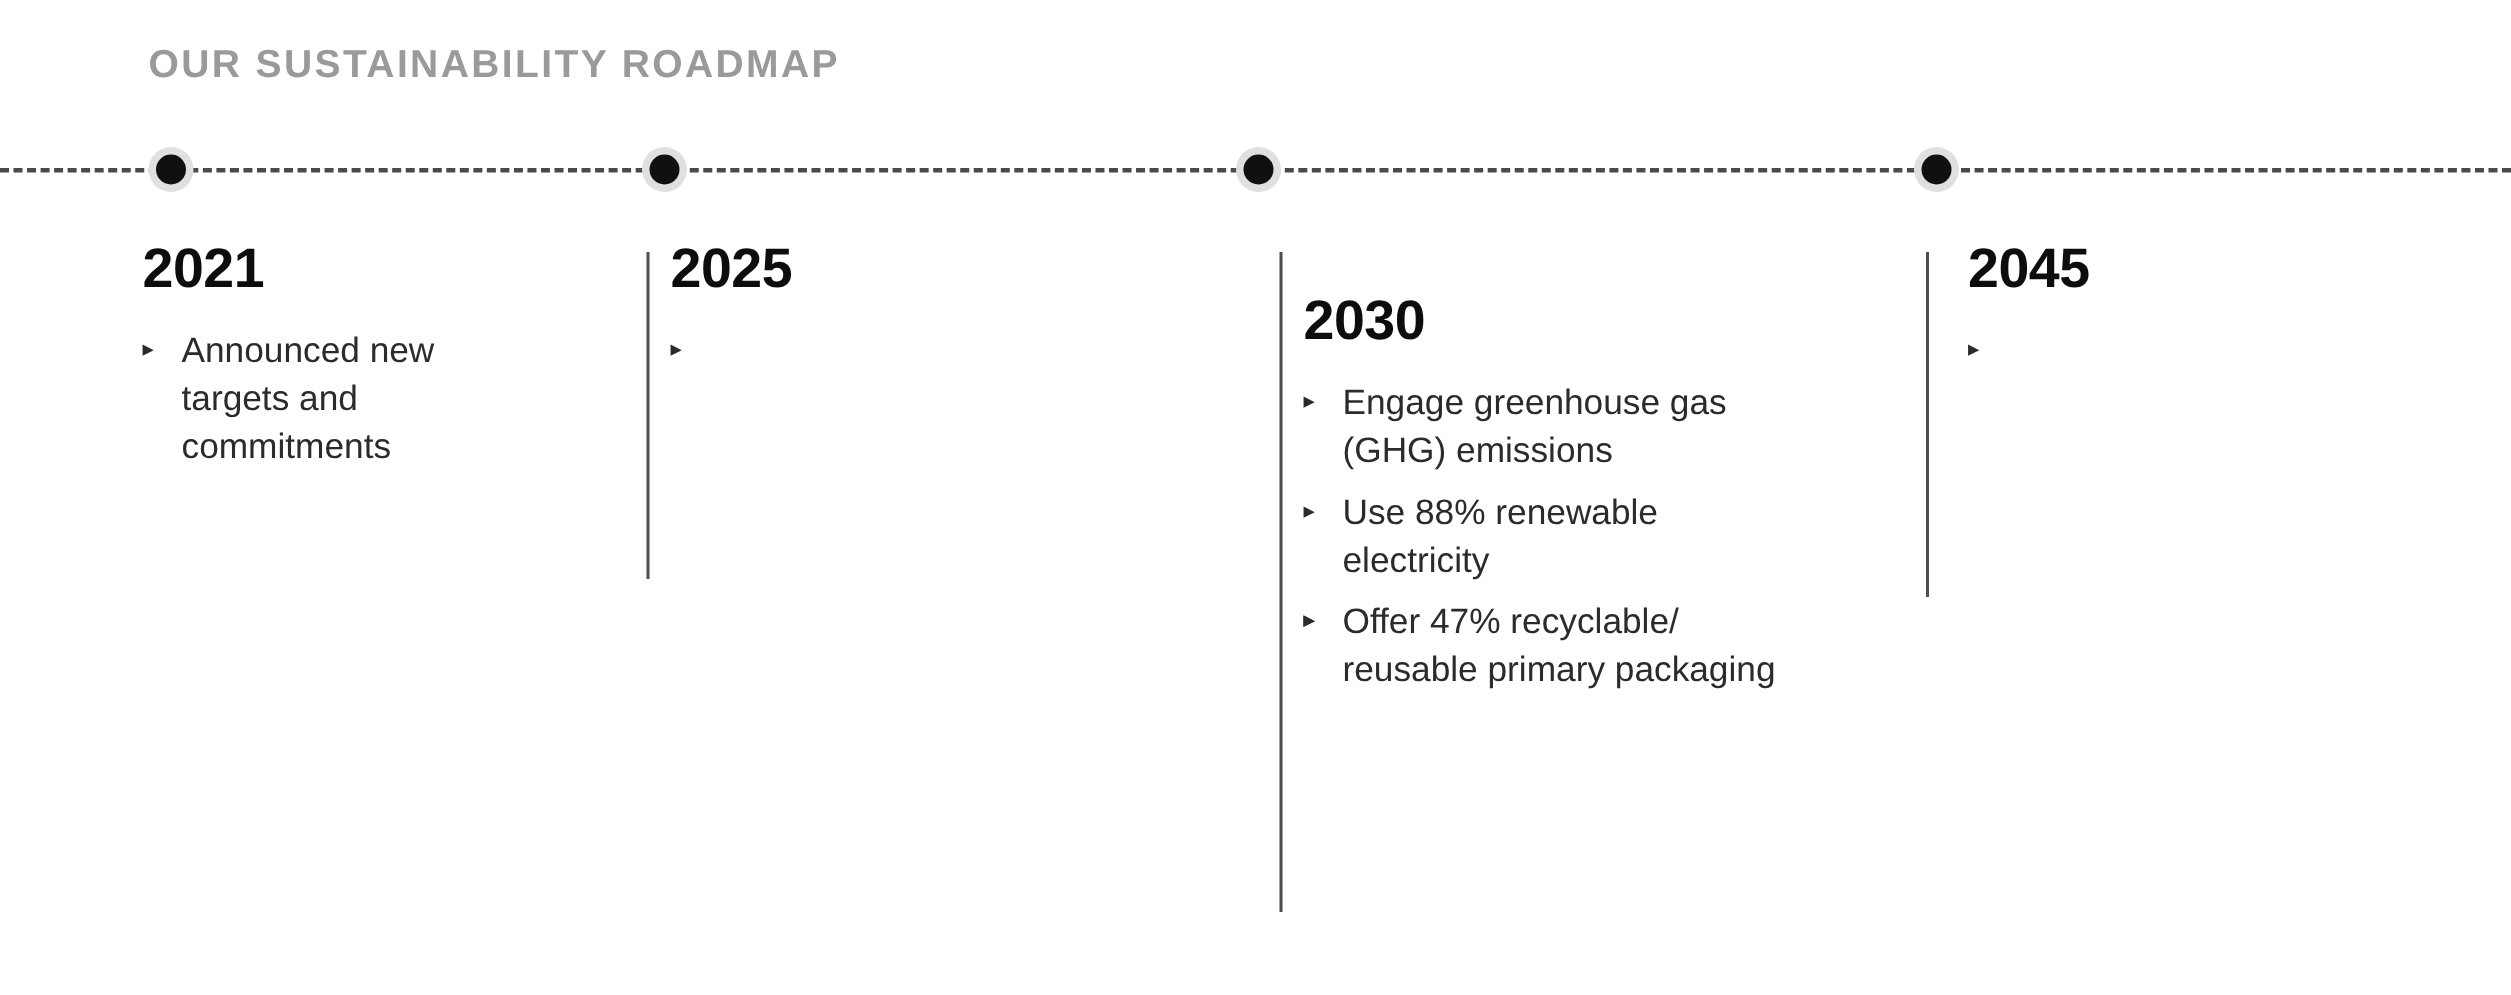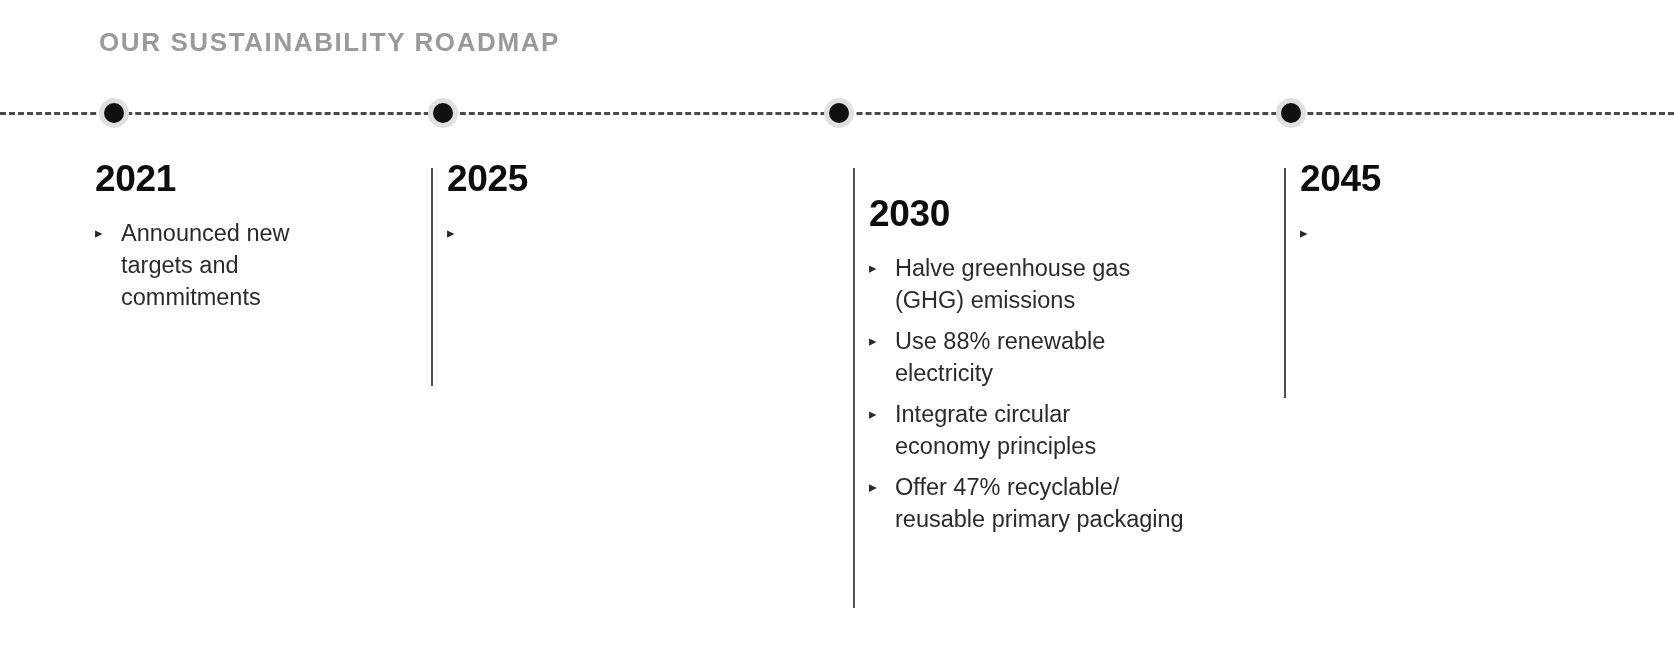--- a/index.html
+++ b/index.html
@@ -153,44 +153,43 @@
     </div>
   </div>
 
   <div class="milestone" style="left:853px;">
     <div class="milestone-divider" style="height:440px;"></div>
     <div class="milestone-body" style="left:16px;margin-top:35px;">
       <div class="milestone-year">2030</div>
       <ul class="milestone-list">
         <li class="milestone-item" style="width:300px;">
           <span class="bullet-arrow">▸</span>
-          <span>Halve greenhouse gas (GHG) emissions</span>
+          <span>Engage greenhouse gas (GHG) emissions</span>
         </li>
         <li class="milestone-item" style="width:285px;">
           <span class="bullet-arrow">▸</span>
           <span>Use 88% renewable electricity</span>
         </li>
         <li class="milestone-item" style="width:265px;">
           <span class="bullet-arrow">▸</span>
-          <span>Integrate circular economy principles</span>
         </li>
         <li class="milestone-item" style="width:300px;">
           <span class="bullet-arrow">▸</span>
         </li>
         <li class="milestone-item" style="width:290px;">
           <span class="bullet-arrow">▸</span>
           <span>Offer 47% recyclable/ reusable primary packaging</span>
         </li>
       </ul>
     </div>
   </div>
 
   <div class="milestone" style="left:1284px;">
     <div class="milestone-divider" style="height:230px;"></div>
-    <div class="milestone-body" style="left:16px;">
+    <div class="milestone-body" style="left:28px;">
       <div class="milestone-year">2045</div>
       <ul class="milestone-list">
         <li class="milestone-item" style="width:205px;">
           <span class="bullet-arrow">▸</span>
         </li>
       </ul>
     </div>
   </div>
 
 </div>

